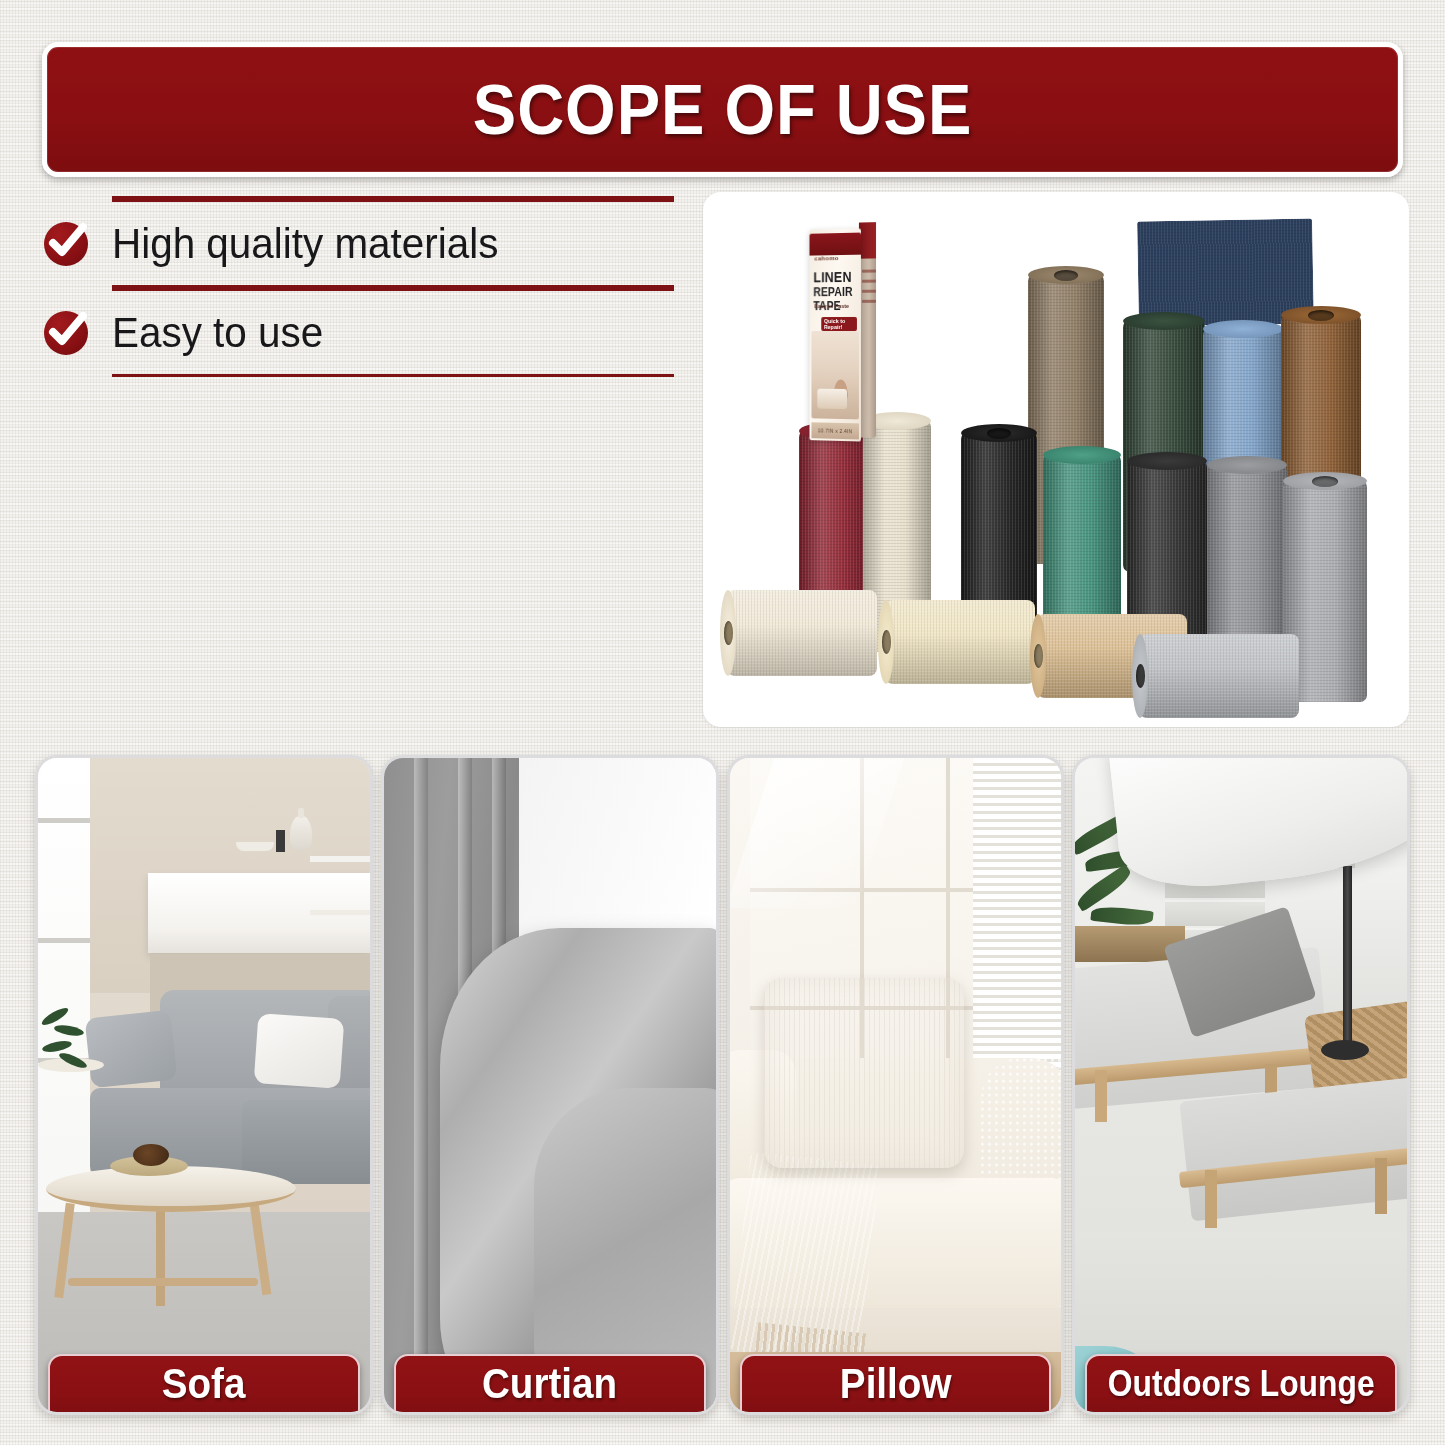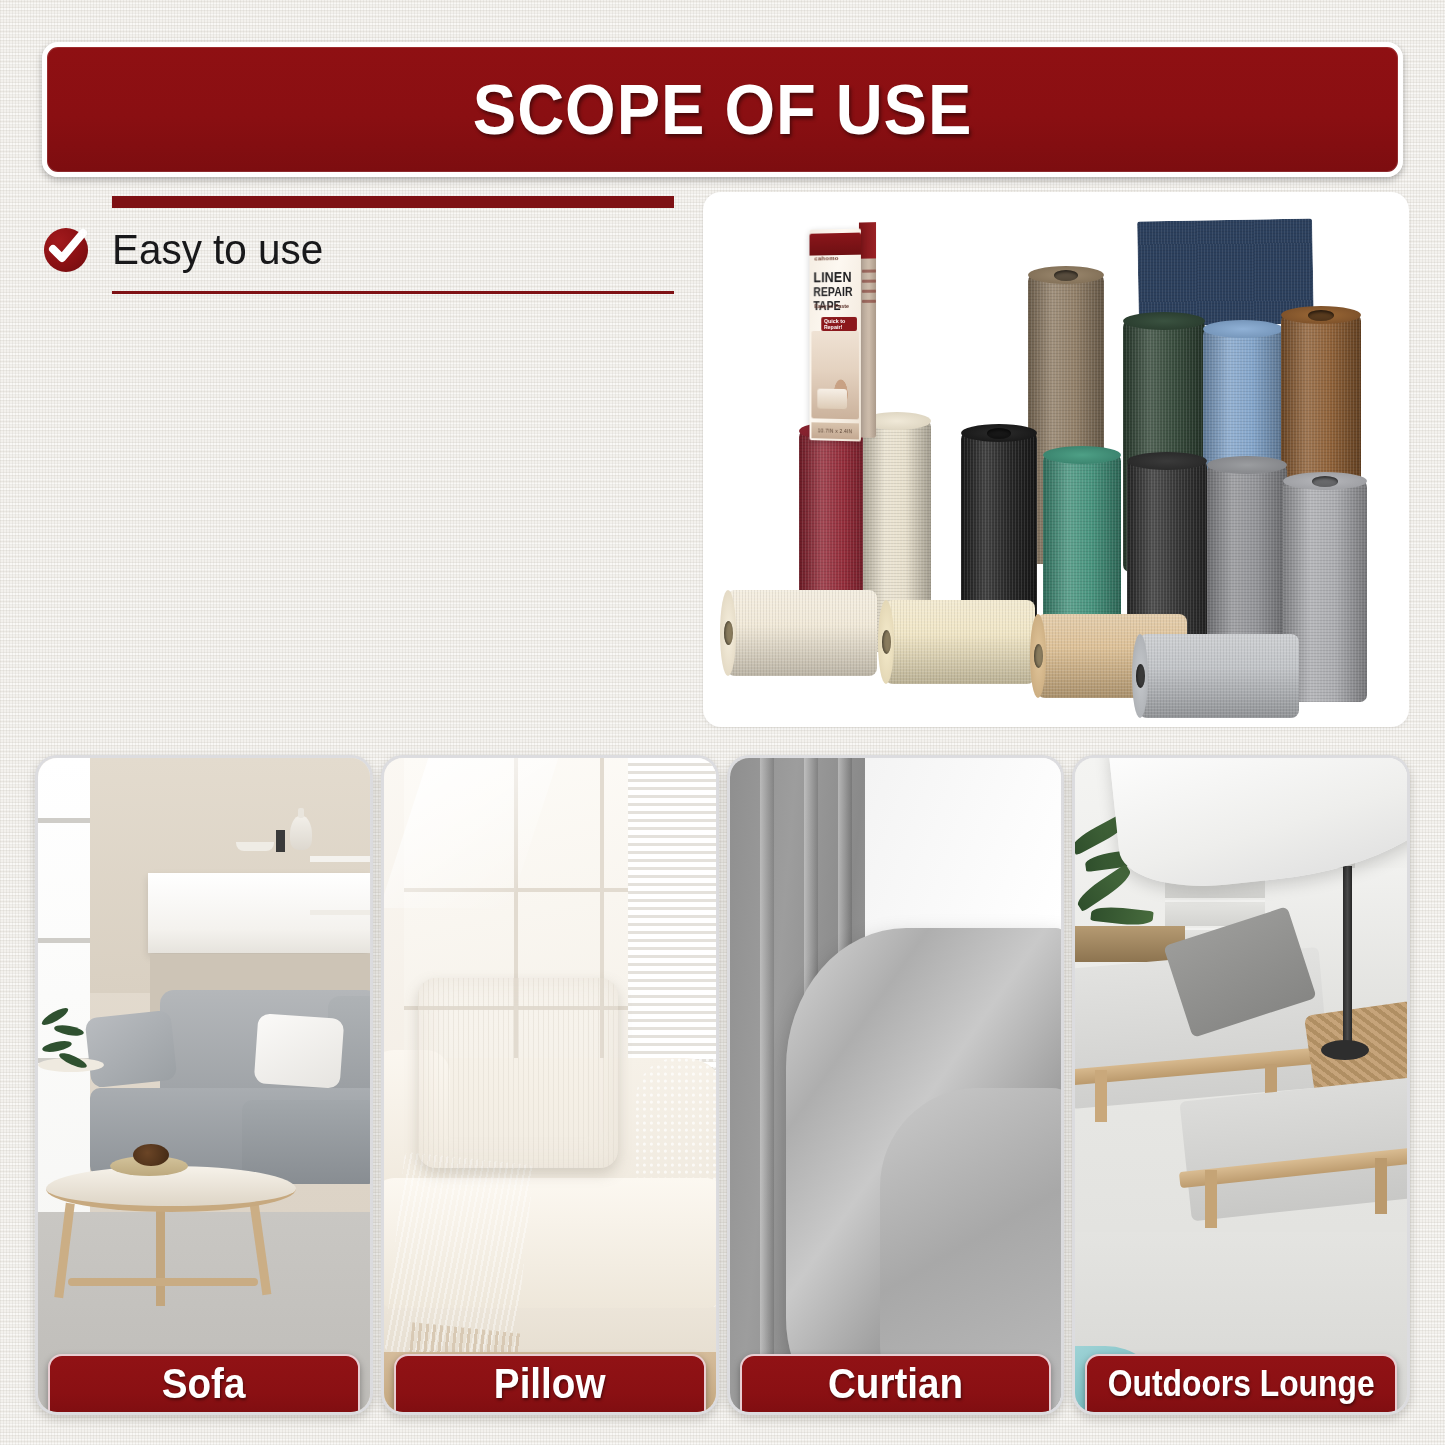--- a/index.html
+++ b/index.html
@@ -428,20 +428,29 @@
   <div class="banner">
     <div class="banner-title">SCOPE OF USE</div>
   </div>
 
   <div class="features">
 
     <div class="divider"></div>
 
     <div class="divider"></div>
 
+    <div class="feature-row">
+      <div class="check-badge">
+        <div class="disc"></div>
+        <svg viewBox="0 0 50 50">
+            <path d="M11 26 L20 35 L41 10" stroke="#ffffff" stroke-width="8" fill="none" stroke-linecap="round" stroke-linejoin="round"></path>
+          </svg>
+      </div>
+      <div class="feature-label">High quality materials</div>
+    </div>
     <div class="divider"></div>
 
     <div class="divider"></div>
 
     <div class="feature-row">
       <div class="check-badge">
         <div class="disc"></div>
         <svg viewBox="0 0 50 50">
             <path d="M11 26 L20 35 L41 10" stroke="#ffffff" stroke-width="8" fill="none" stroke-linecap="round" stroke-linejoin="round"></path>
           </svg>
@@ -603,45 +612,20 @@
         <div class="s1-tray"></div>
         <div class="s1-pine"></div>
       </div>
       <div class="card-label">
         <span>Sofa</span>
       </div>
     </div>
 
     <div class="photo-card">
       <div class="scene">
-        <div class="s2-wall"></div>
-        <div class="s2-panel">
-          <i style="left:0;top:130px;width:240px;height:4px"></i>
-          <i style="left:0;top:248px;width:240px;height:4px"></i>
-          <i style="left:110px;top:0;width:4px;height:380px"></i>
-          <i style="left:196px;top:0;width:4px;height:380px"></i>
-        </div>
-        <div class="s2-blinds"></div>
-        <div class="s2-sun"></div>
-        <div class="s2-chair"></div>
-        <div class="s2-arm-l"></div>
-        <div class="s2-arm-r"></div>
-        <div class="s2-seat"></div>
-        <div class="s2-throw"></div>
-        <div class="s2-fringe"></div>
-        <div class="s2-pillow"></div>
-        <div class="s2-floor"></div>
-      </div>
-      <div class="card-label">
-        <span>Pillow</span>
-      </div>
-    </div>
-
-    <div class="photo-card">
-      <div class="scene">
         <div class="s3-bg"></div>
         <div class="s3-sheer"></div>
         <div class="s3-table"></div>
         <div class="s3-chair">
           <div class="s3-chair-back"></div>
           <div class="s3-chair-sp" style="left:12px"></div>
           <div class="s3-chair-sp" style="left:38px"></div>
           <div class="s3-chair-sp" style="left:64px"></div>
           <div class="s3-chair-sp" style="left:90px"></div>
         </div>
@@ -655,20 +639,45 @@
         <div class="s3-left">
             <i style="left:30px"></i>
             <i style="left:74px"></i>
             <i style="left:108px"></i>
           </div>
         <div class="s3-drape"></div>
         <div class="s3-drape2"></div>
       </div>
       <div class="card-label">
         <span>Curtian</span>
+      </div>
+    </div>
+
+    <div class="photo-card">
+      <div class="scene">
+        <div class="s2-wall"></div>
+        <div class="s2-panel">
+          <i style="left:0;top:130px;width:240px;height:4px"></i>
+          <i style="left:0;top:248px;width:240px;height:4px"></i>
+          <i style="left:110px;top:0;width:4px;height:380px"></i>
+          <i style="left:196px;top:0;width:4px;height:380px"></i>
+        </div>
+        <div class="s2-blinds"></div>
+        <div class="s2-sun"></div>
+        <div class="s2-chair"></div>
+        <div class="s2-arm-l"></div>
+        <div class="s2-arm-r"></div>
+        <div class="s2-seat"></div>
+        <div class="s2-throw"></div>
+        <div class="s2-fringe"></div>
+        <div class="s2-pillow"></div>
+        <div class="s2-floor"></div>
+      </div>
+      <div class="card-label">
+        <span>Pillow</span>
       </div>
     </div>
 
     <div class="photo-card">
       <div class="scene">
         <div class="s4-bg"></div>
         <div class="s4-wall"></div>
         <div class="s4-steps">
             <i style="top:0"></i>
             <i style="top:28px"></i>

